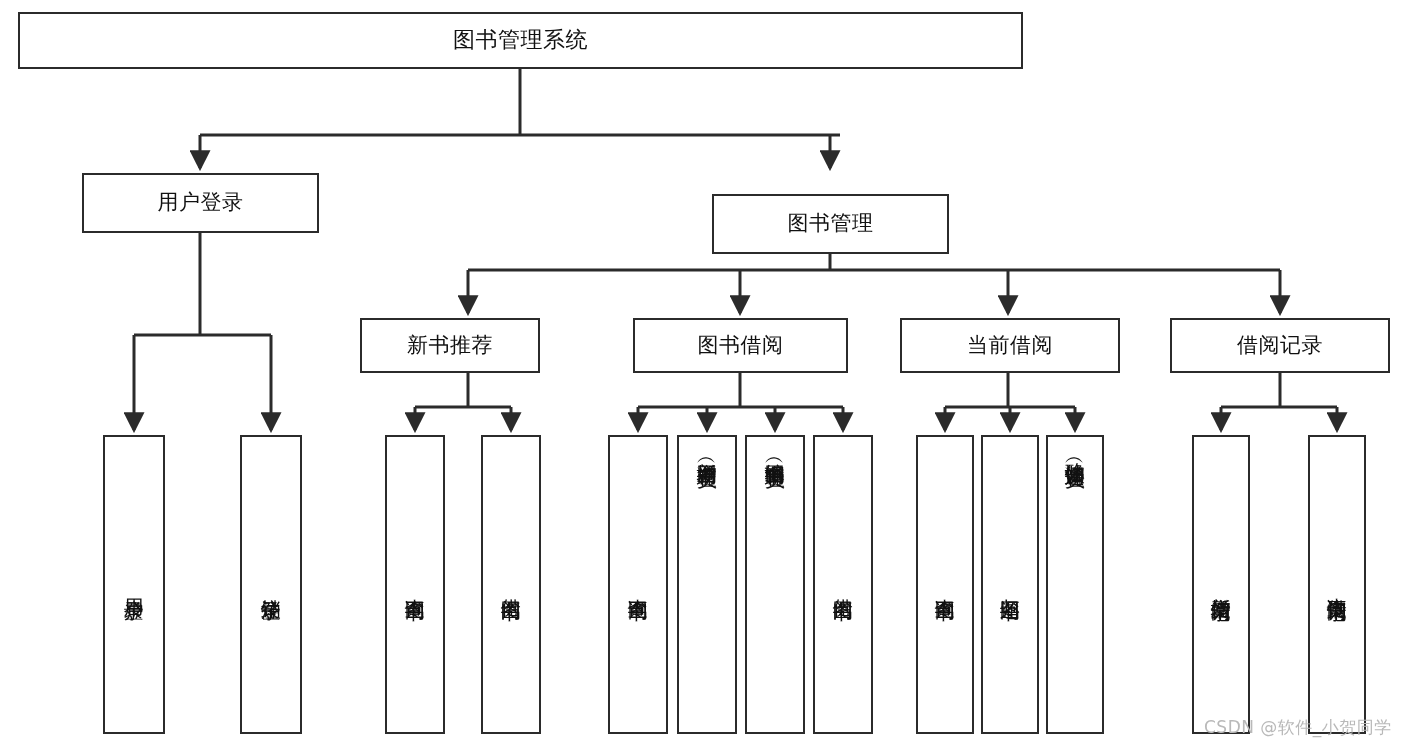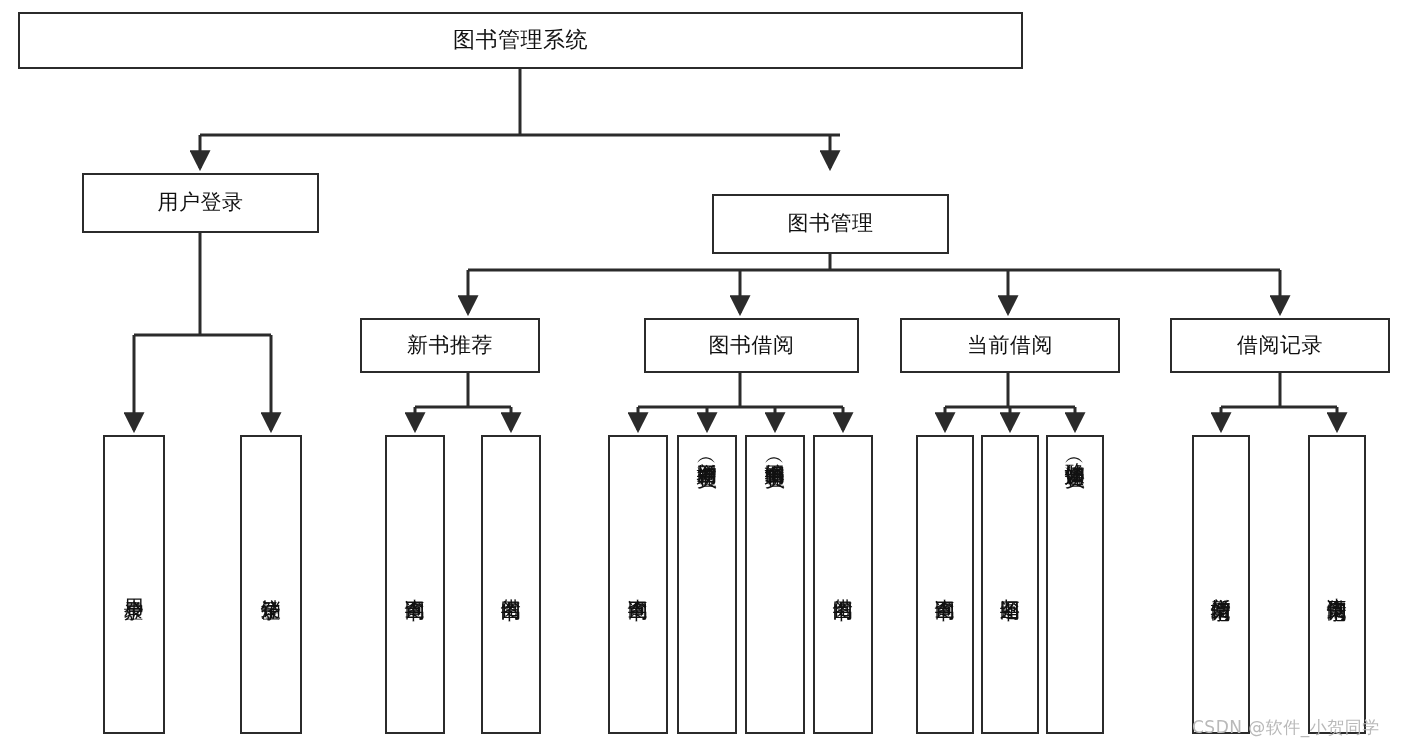--- a/index.html
+++ b/index.html
@@ -63,20 +63,21 @@
   .leaf.centered {
     align-items: center;
     padding-top: 0;
   }
   .watermark {
     position: absolute;
     font-size: 17px;
     color: #b9b9b9;
     white-space: nowrap;
     letter-spacing: 0.5px;
+    margin-left: 12px;
   }
 </style>
 </head>
 <body>
 
 <div id="canvas">
 
   <svg id="diagram-svg" viewBox="0 0 1405 747" xmlns="http://www.w3.org/2000/svg">
     <defs>
       <marker id="arrow" viewBox="0 0 10 10" refX="8.5" refY="5" markerWidth="7" markerHeight="7" orient="auto-start-reverse">
@@ -134,21 +135,21 @@
   <div class="node h-node" style="left:82px; top:173px; width:237px; height:60px;">
     <span class="node-label">用户登录</span>
   </div>
   <div class="node h-node" style="left:712px; top:173px; width:237px; height:60px;margin-top:21px;">
     <span class="node-label">图书管理</span>
   </div>
 
   <div class="node h-node" style="left:360px; top:318px; width:180px; height:55px;">
     <span class="node-label">新书推荐</span>
   </div>
-  <div class="node h-node" style="left:633px; top:318px; width:215px; height:55px;margin-left:11px;">
+  <div class="node h-node" style="left:633px; top:318px; width:215px; height:55px;">
     <span class="node-label">图书借阅</span>
   </div>
   <div class="node h-node" style="left:1170px; top:318px; width:220px; height:55px;">
     <span class="node-label">借阅记录</span>
   </div>
   <div class="node h-node" style="left:900px; top:318px; width:220px; height:55px;">
     <span class="node-label">当前借阅</span>
   </div>
 
   <div class="node leaf centered" style="left:103px; top:435px; width:62px; height:299px;">

